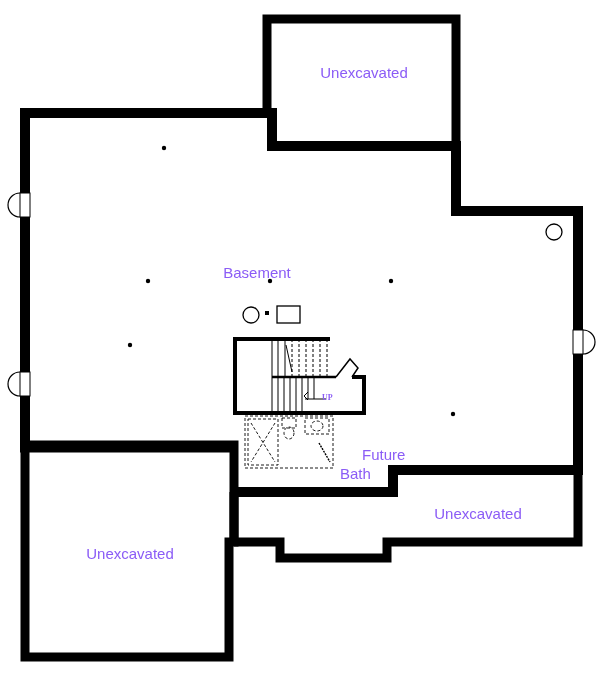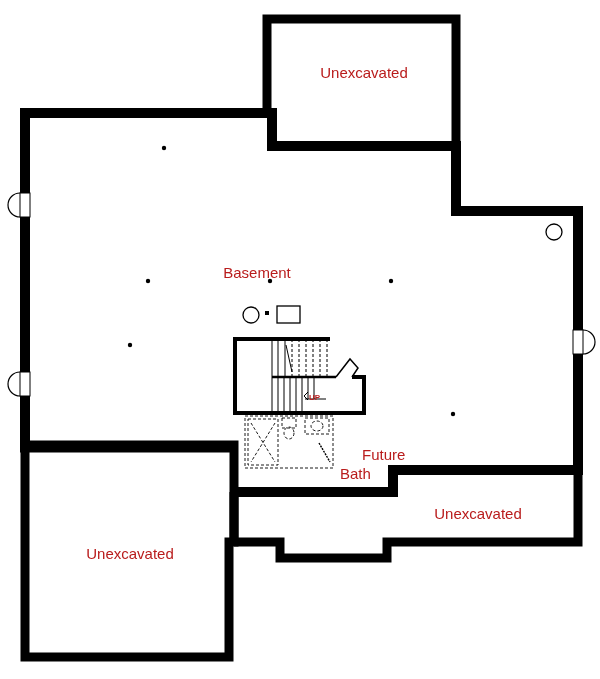--- a/index.html
+++ b/index.html
@@ -1,18 +1,18 @@
 <!DOCTYPE html>
 <html><head>
 <meta charset="utf-8">
 <style>
   html,body{margin:0;padding:0;background:#ffffff;}
   body{width:600px;height:679px;overflow:hidden;position:relative;font-family:"Liberation Sans", sans-serif;}
   svg{position:absolute;left:0;top:0;}
-  .label{position:absolute;font-family:"Liberation Sans", sans-serif;font-size:15px;color:#b91c1c;white-space:nowrap;line-height:18px;}
+  .label{position:absolute;font-family:"Liberation Sans", sans-serif;font-size:15px;color:#8b5cf6;white-space:nowrap;line-height:18px;}
   .label.center{transform:translateX(-50%);}
   .small{font-size:8px;font-weight:bold;}
 </style>
 </head>
 <body>
 
 <svg width="600" height="679" viewBox="0 0 600 679">
 
   <path d="M25,448 L25,113 L272,113 L272,146 L456,146 L456,211 L578,211 L578,470 L393,470 L393,492 L234,492" fill="none" stroke="#000" stroke-width="10" stroke-linejoin="miter"></path>
 
@@ -91,13 +91,13 @@
     <path d="M319,443 L330,462" stroke-dasharray="2,1" stroke-width="1.4"></path>
   </g>
 </svg>
 
 <div class="label center" style="left:257px;top:229px;margin-top:35px;">Basement</div>
 <div class="label center" style="left:364px;top:64px;">Unexcavated</div>
 <div class="label center" style="left:478px;top:505px;">Unexcavated</div>
 <div class="label center" style="left:130px;top:545px;">Unexcavated</div>
 <div class="label" style="left:333px;top:446px;margin-left:29px;">Future</div>
 <div class="label" style="left:340px;top:465px;text-align:center;">Bath</div>
-<div class="label small" style="left:309px;top:389px;">UP</div>
+<div class="label small" style="left:322px;top:389px;font-family:Liberation Serif, serif;">UP</div>
 
 </body></html>

